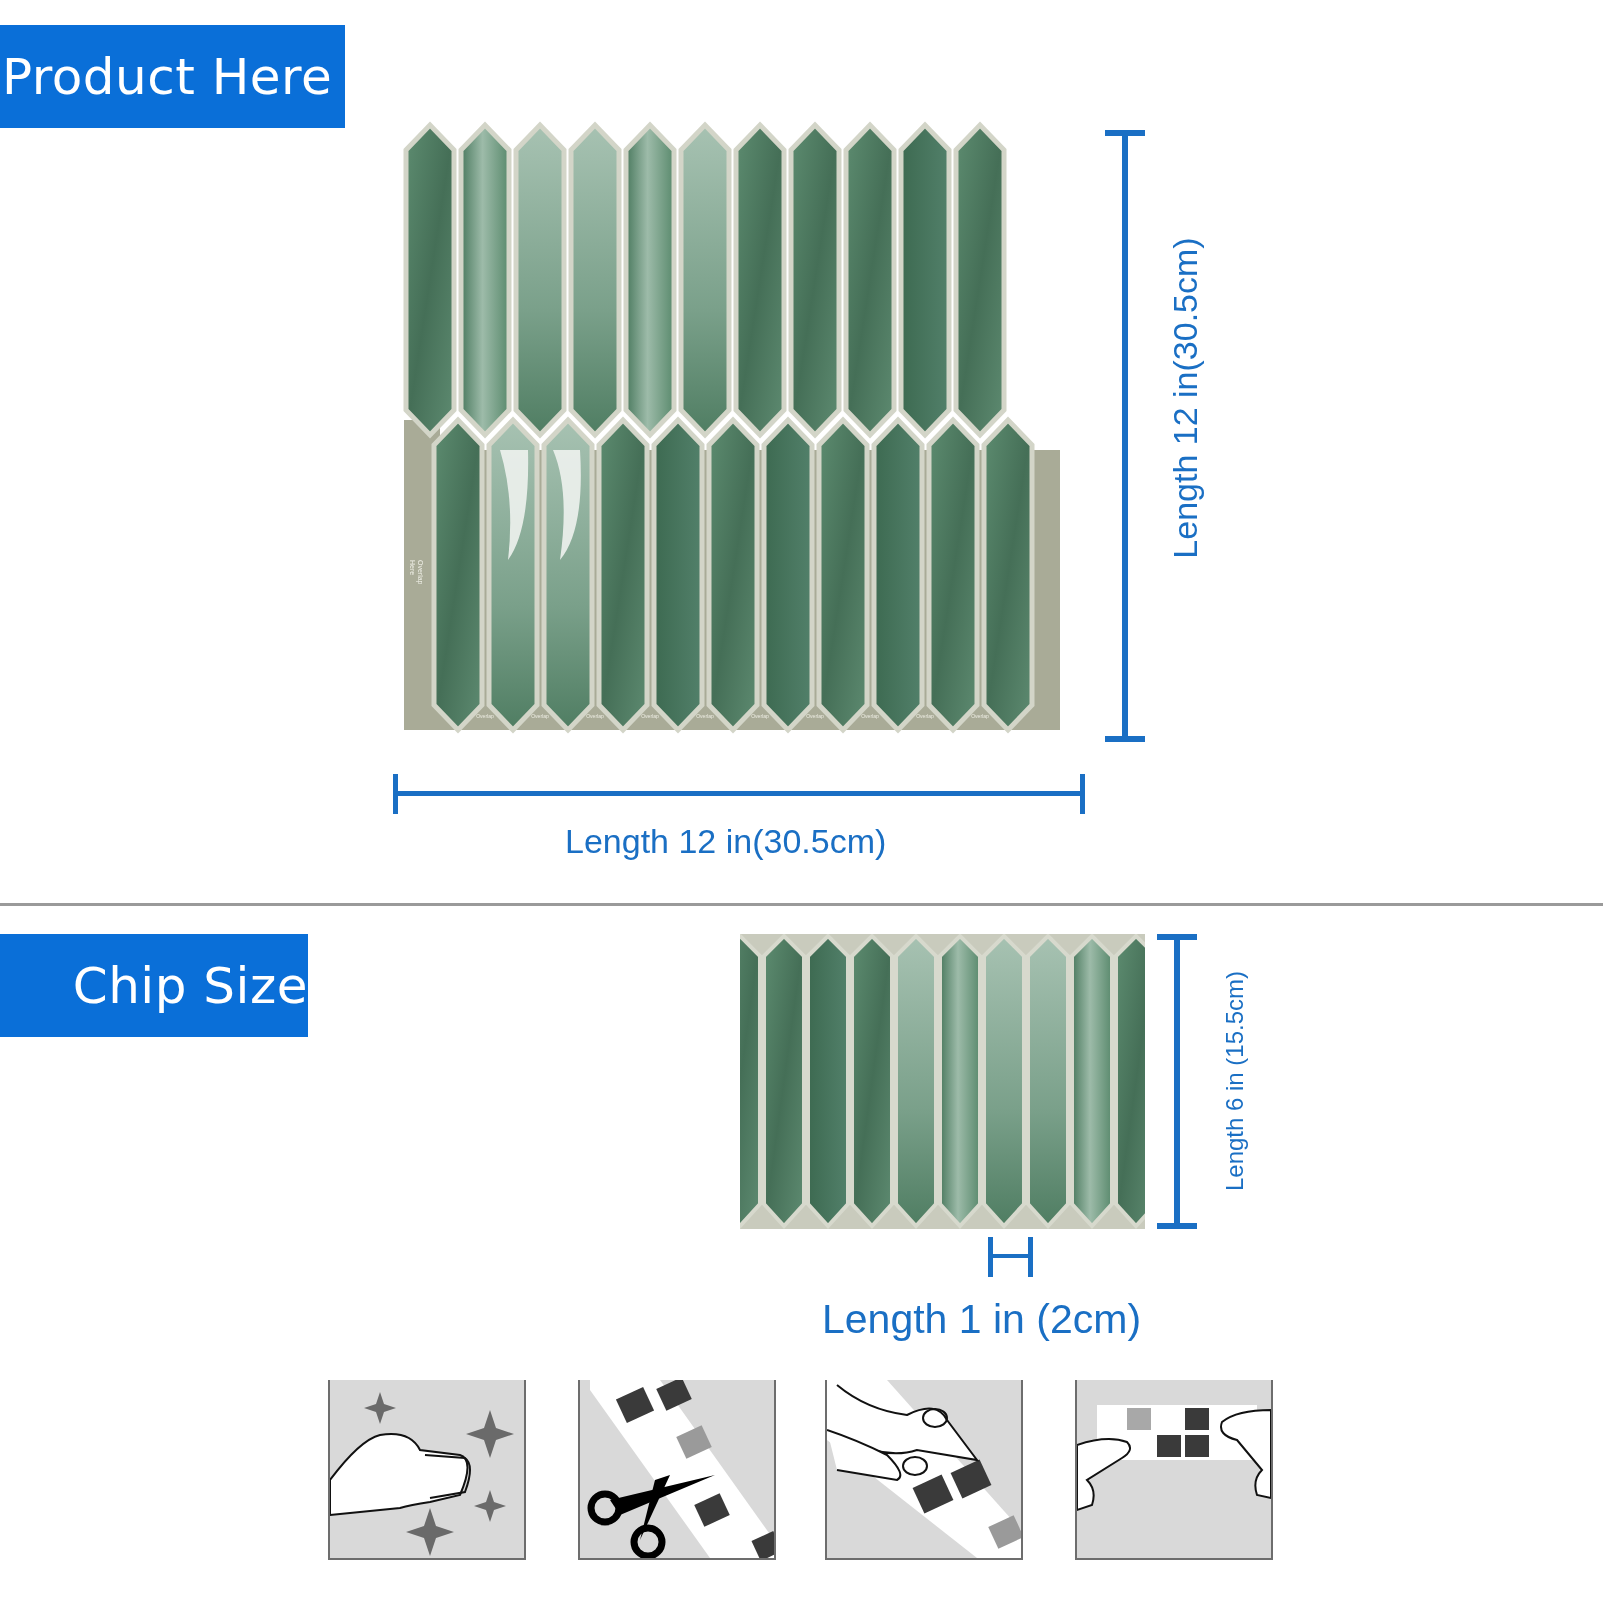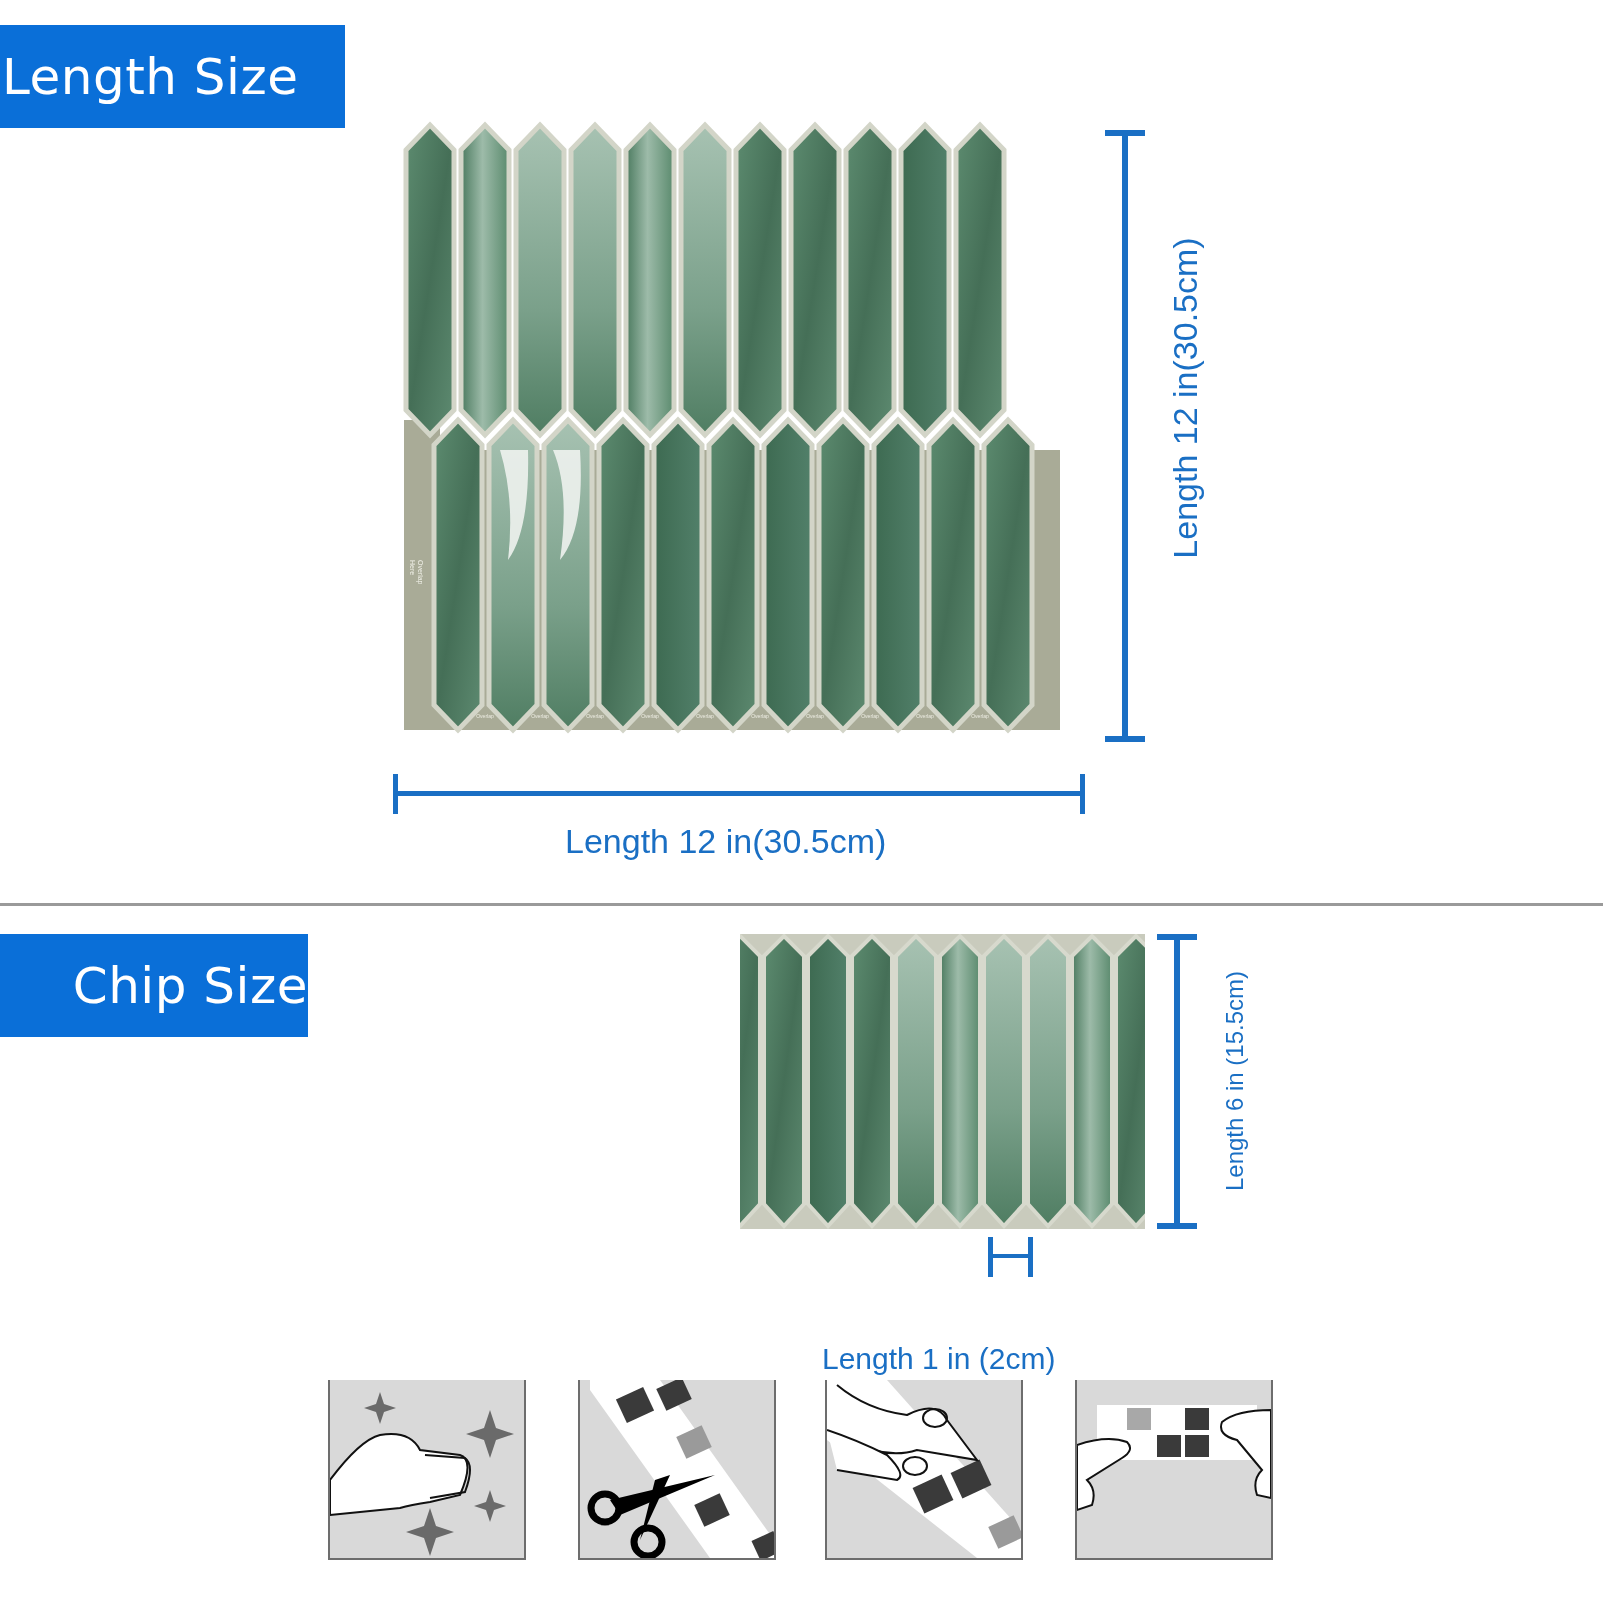--- a/index.html
+++ b/index.html
@@ -24,21 +24,21 @@
   .divider { position: absolute; left: 0; top: 903px; width: 1603px; height: 3px; background: #9a9a9a; }
 
   .sheet { position: absolute; }
   .icon-box { position: absolute; width: 198px; height: 180px; background: #d9d9d9;
               border-left: 2px solid #6d6d6d; border-right: 2px solid #6d6d6d; border-bottom: 2px solid #6d6d6d; box-sizing: border-box; }
 </style>
 </head>
 <body>
 
 <div class="banner" id="banner-product">
-  <span>Length Size</span>
+  <span>Product Here</span>
 </div>
 
 <svg class="sheet" style="left:400px; top:120px;" width="670" height="630" viewBox="0 0 670 630">
   <defs>
     <linearGradient id="g1" x1="0" x2="1" y1="0" y2="1">
       <stop offset="0" stop-color="#5d8c70"></stop>
         <stop offset="0.5" stop-color="#456f57"></stop>
         <stop offset="1" stop-color="#5e8b71"></stop>
     </linearGradient>
     <linearGradient id="g2" x1="0" x2="1" y1="0" y2="0">
@@ -133,21 +133,21 @@
     <polygon points="288,22 308,2 328,22 328,270 308,292 288,270" fill="url(#g3)"></polygon>
     <polygon points="332,22 352,2 372,22 372,270 352,292 332,270" fill="url(#g2)"></polygon>
     <polygon points="376,22 396,2 416,22 416,270 396,292 376,270" fill="url(#g1)"></polygon>
   </g>
 </svg>
 
 <div class="vbar" style="left:1174px; top:934px; height:295px;"></div>
 <div class="vlabel" style="left:1090px; top:1063px; width:290px; height:36px; font-size:24px; text-align:center; line-height:36px;">Length  6 in (15.5cm)</div>
 
 <div class="hbar" style="left:988px; top:1254px; width:45px; height:4px;"></div>
-<div class="hlabel" style="left:822px; top:1342px; font-size:30px;text-align:right;">Length  1 in (2cm)</div>
+<div class="hlabel" style="left:822px; top:1296px; font-size:41px;text-align:right;">Length  1 in (2cm)</div>
 
 <div class="icon-box" style="left:328px; top:1380px;">
   <svg width="194" height="178" viewBox="0 0 194 178">
     <path d="M50,12 l4,12 l12,4 l-12,4 l-4,12 l-4,-12 l-12,-4 l12,-4z" fill="#6a6a6a"></path>
     <path d="M160,30 l6,18 l18,6 l-18,6 l-6,18 l-6,-18 l-18,-6 l18,-6z" fill="#6a6a6a"></path>
     <path d="M160,110 l4,12 l12,4 l-12,4 l-4,12 l-4,-12 l-12,-4 l12,-4z" fill="#6a6a6a"></path>
     <path d="M100,128 l6,18 l18,6 l-18,6 l-6,18 l-6,-18 l-18,-6 l18,-6z" fill="#6a6a6a"></path>
     <path d="M0,100 Q30,60 50,55 Q80,50 90,70 L130,75 Q145,80 130,115 L100,122 Q80,125 70,128 L0,135 Z" fill="#ffffff" stroke="#111" stroke-width="2"></path>
     <path d="M95,75 L135,78 Q145,85 135,112 L100,118" fill="none" stroke="#111" stroke-width="2"></path>
   </svg>

